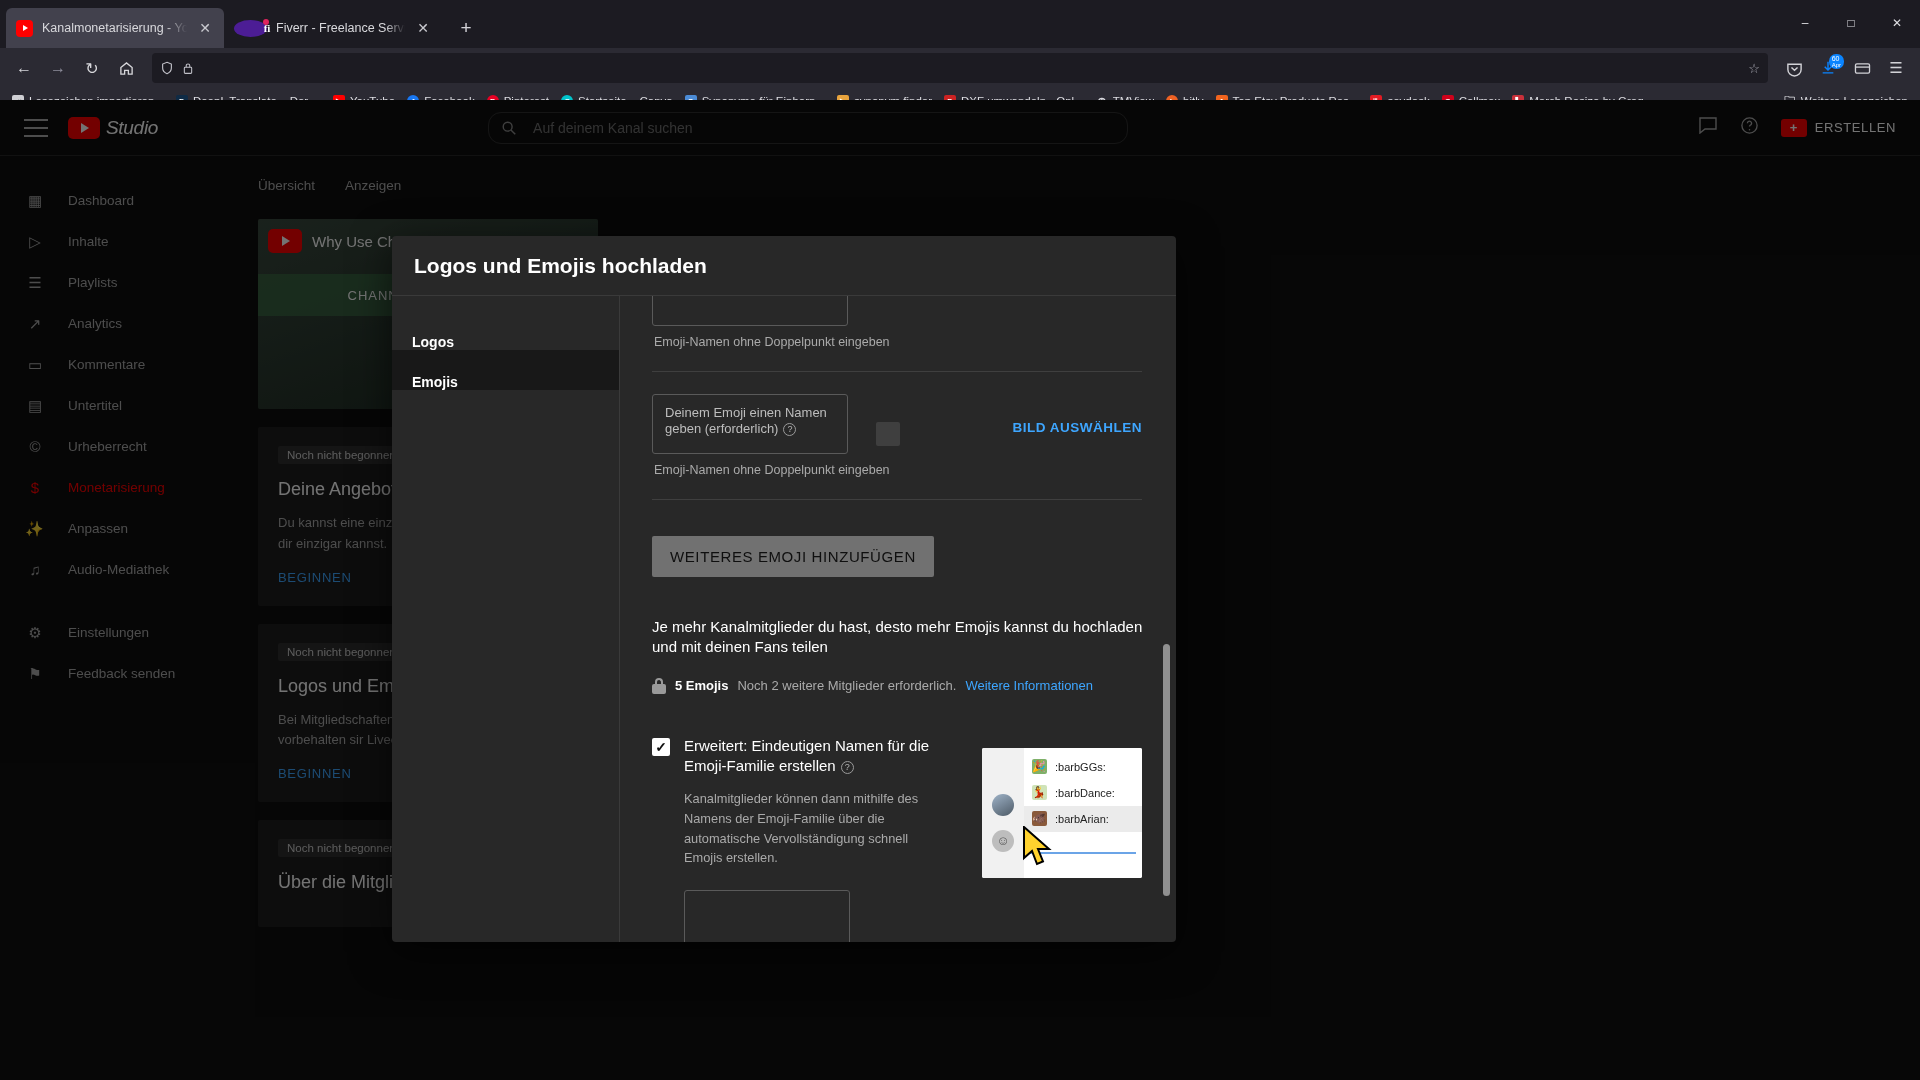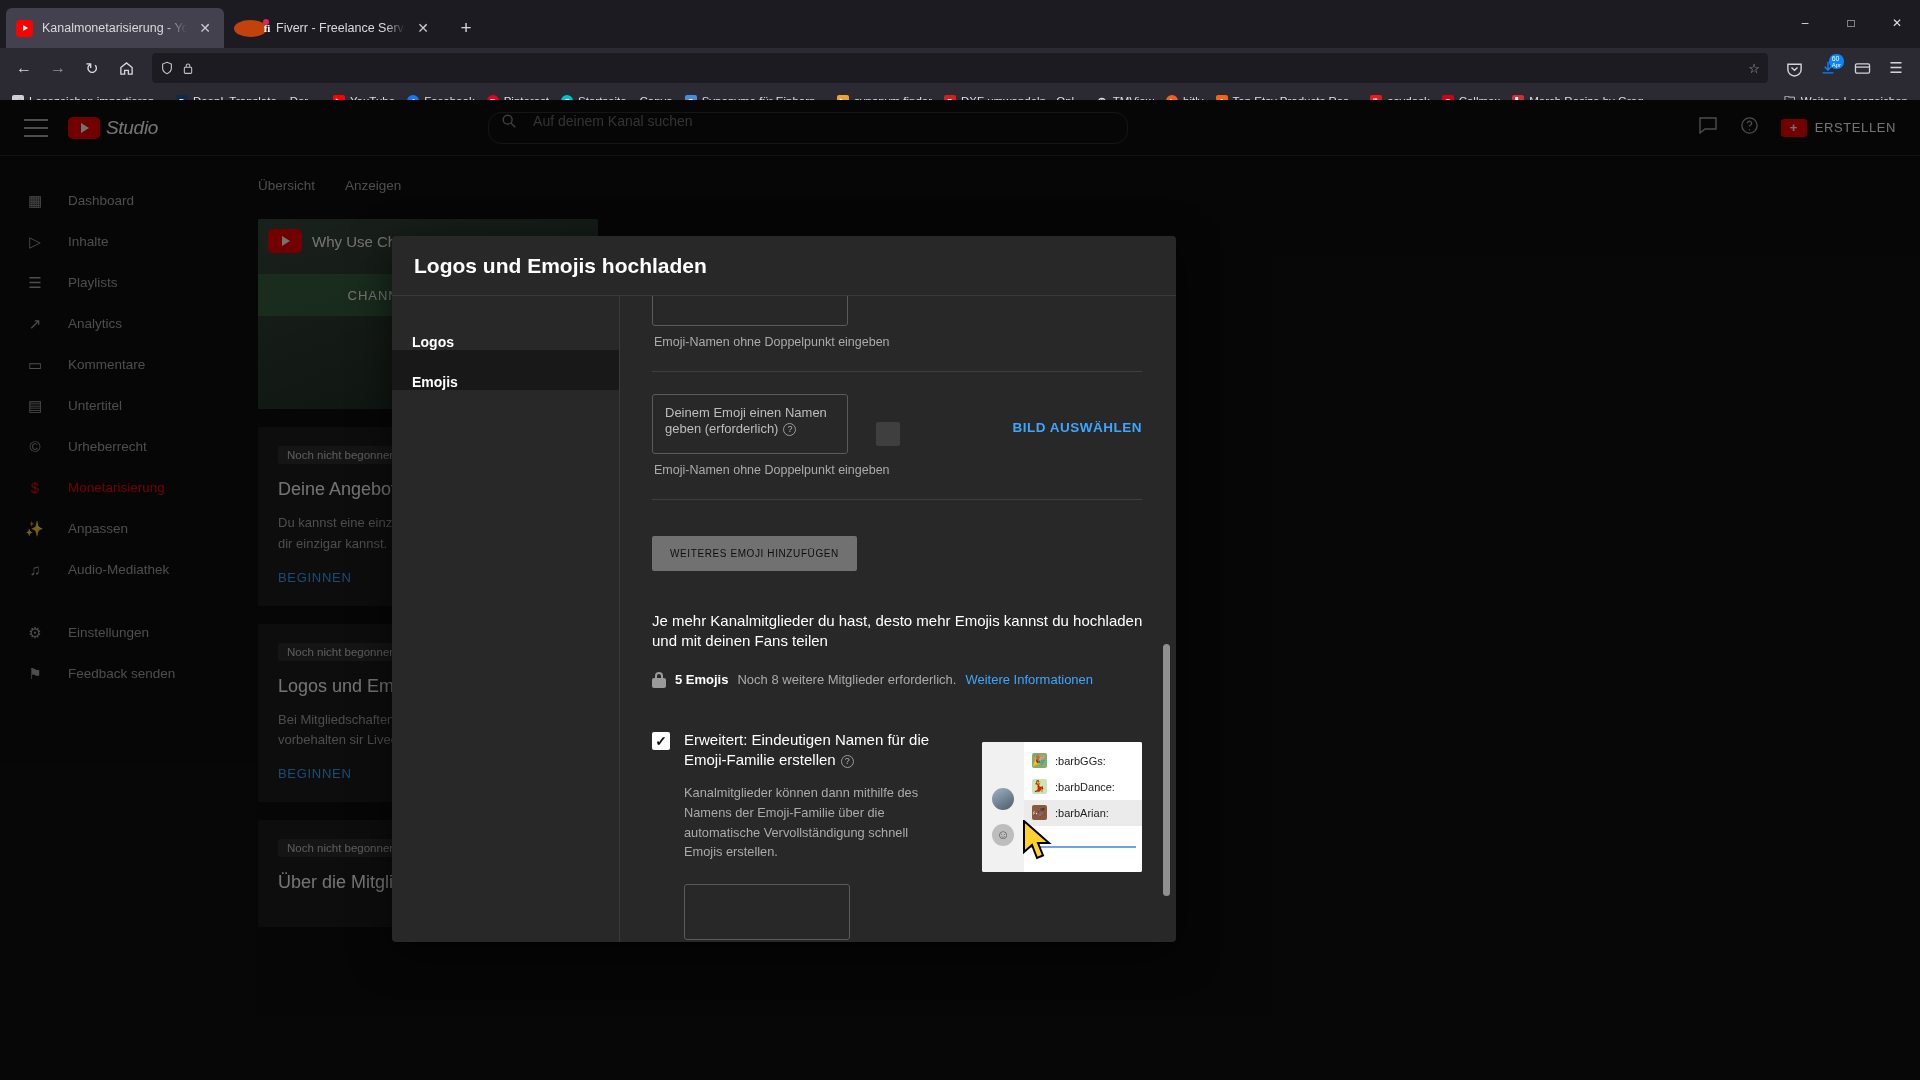--- a/index.html
+++ b/index.html
@@ -21,21 +21,21 @@
     height: 40px; width: 218px; display: flex; align-items: center;
     padding: 0 10px; border-radius: 6px 6px 0 0; gap: 9px; position: relative;
   }
   .tab.active { background: #42414d; }
   .tab.inactive { background: transparent; }
   .tab-favicon { width: 17px; height: 17px; flex: 0 0 17px; border-radius: 50%;
     display:flex; align-items:center; justify-content:center; position:relative; }
   .fav-yt { background:#ff0000; border-radius:4px; }
   .fav-yt::after{ content:""; width:0;height:0;border-left:5px solid #fff;
      border-top:3.5px solid transparent;border-bottom:3.5px solid transparent; margin-left:1px;}
-  .fav-fiverr { background:#c2410c; color:#fff; font-size:11px; font-weight:bold;
+  .fav-fiverr { background:#4c1d95; color:#fff; font-size:11px; font-weight:bold;
      font-family:"Liberation Serif", serif;padding-left:33px; }
   .fav-fiverr::after{ content:"";position:absolute;top:-1px;right:-2px;width:6px;height:6px;
      background:#e0245e;border-radius:50%;}
   .tab-title { flex:1; font-size:12.5px; color:#d9d9dd; white-space:nowrap;
      overflow:hidden; -webkit-mask-image: linear-gradient(to right,#000 85%,transparent);
      mask-image: linear-gradient(to right,#000 85%,transparent); }
   .tab-close { width:18px;height:18px;color:#c9c9cf;font-size:14px;
      display:flex;align-items:center;justify-content:center; }
   .newtab { width:32px;height:32px;color:#d2d2d7;font-size:19px;
      display:flex;align-items:center;justify-content:center;margin:0 0 4px 8px;}
@@ -78,21 +78,21 @@
   .hamb { width:24px; height:18px; display:flex; flex-direction:column;
      justify-content:space-between; margin-right:20px; }
   .hamb span { display:block; height:2px; background:#aaa; width:100%; }
   .ytlogo { display:flex; align-items:center; gap:6px;font-style:italic; }
   .ytlogo .play { width:32px;height:22px;background:#ff0000;border-radius:5px;
      display:flex;align-items:center;justify-content:center; }
   .ytlogo .play::after{content:"";width:0;height:0;border-left:8px solid #fff;
      border-top:5px solid transparent;border-bottom:5px solid transparent;margin-left:2px;}
   .ytlogo .studio { color:#fff; font-size:19px; letter-spacing:-0.3px; }
   .ytsearch { width:640px; height:32px; margin-left:330px; border:1px solid #303030;
-     border-radius:13px; display:flex; align-items:flex-start; padding:0 12px; gap:16px; }
+     border-radius:13px; display:flex; align-items:center; padding:0 12px; gap:16px; }
   .ytsearch .txt { color:#717171; font-size:14px; }
   .ythead-right { margin-left:auto; display:flex; align-items:center; gap:22px; }
   .ythead-right .ic { color:#aaa; font-size:17px; }
   .createbtn { display:flex; align-items:center; gap:8px; color:#fff; font-size:13px;
      letter-spacing:0.6px; }
   .createbtn .cam { width:26px;height:18px;background:#ff0000;border-radius:3px;
      position:relative;display:flex;align-items:center;justify-content:center;color:#fff;
      font-size:13px;font-weight:bold;}
 
   .ytbody { display:flex; }
@@ -155,21 +155,21 @@
   .helper { color:#aaa; font-size:12.5px; margin:9px 0 0 2px; }
   .divider { height:1px; background:#3f3f3f; margin:22px 0 0 0; }
   .row2 { display:flex; align-items:flex-start; margin-top:22px; }
   .thumb-box { width:24px; height:24px; background:#3f3f3f; border-radius:2px;
      margin:28px 0 0 28px; }
   .pick-btn { margin-left:auto; color:#3ea6ff; font-size:13.5px; font-weight:700;
      letter-spacing:0.5px; margin-top:26px; }
   .qmark { display:inline-flex; width:13px; height:13px; border:1px solid #9a9a9a;
      border-radius:50%; align-items:center; justify-content:center; font-size:9px;
      color:#b5b5b5; margin-left:5px; vertical-align:1px; }
-  .addbtn { margin-top:36px; background:#717171; color:#0f0f0f; font-size:10px;
+  .addbtn { margin-top:36px; background:#717171; color:#0f0f0f; font-size:15px;
      letter-spacing:0.6px; padding:12px 18px; display:inline-block; border-radius:2px; }
   .bigtext { color:#fff; font-size:15px; line-height:1.35; margin-top:40px; width:500px; }
   .lockrow { display:flex; align-items:center; gap:9px; margin-top:20px; font-size:13px; }
   .lockico { width:14px; height:16px; position:relative; }
   .lockico .body { position:absolute; bottom:0; width:14px; height:10px;
      background:#9a9a9a; border-radius:2px; }
   .lockico .shackle { position:absolute; top:0; left:3px; width:8px; height:7px;
      border:2px solid #9a9a9a; border-bottom:none; border-radius:4px 4px 0 0; }
   .lockrow .cnt { color:#fff; font-weight:700; }
   .lockrow .note { color:#aaa; }
@@ -522,21 +522,21 @@
             <div class="addbtn">WEITERES EMOJI HINZUFÜGEN</div>
 
             <div class="bigtext">Je mehr Kanalmitglieder du hast, desto mehr Emojis kannst du hochladen und mit deinen Fans teilen</div>
 
             <div class="lockrow">
               <span class="lockico">
                 <span class="shackle"></span>
                   <span class="body"></span>
               </span>
               <span class="cnt">5 Emojis</span>
-              <span class="note">Noch 8 weitere Mitglieder erforderlich.</span>
+              <span class="note">Noch 2 weitere Mitglieder erforderlich.</span>
               <span class="lnk">Weitere Informationen</span>
             </div>
 
             <div class="adv-row">
               <div class="adv-left">
                 <div class="cb-line">
                   <span class="checkbox"></span>
                   <span class="cb-label"><span>Erweitert: Eindeutigen Namen für die Emoji-Familie erstellen</span><span class="qmark">?</span></span>
                 </div>
                 <div class="adv-desc">Kanalmitglieder können dann mithilfe des Namens der Emoji-Familie über die automatische Vervollständigung schnell Emojis erstellen.</div>

